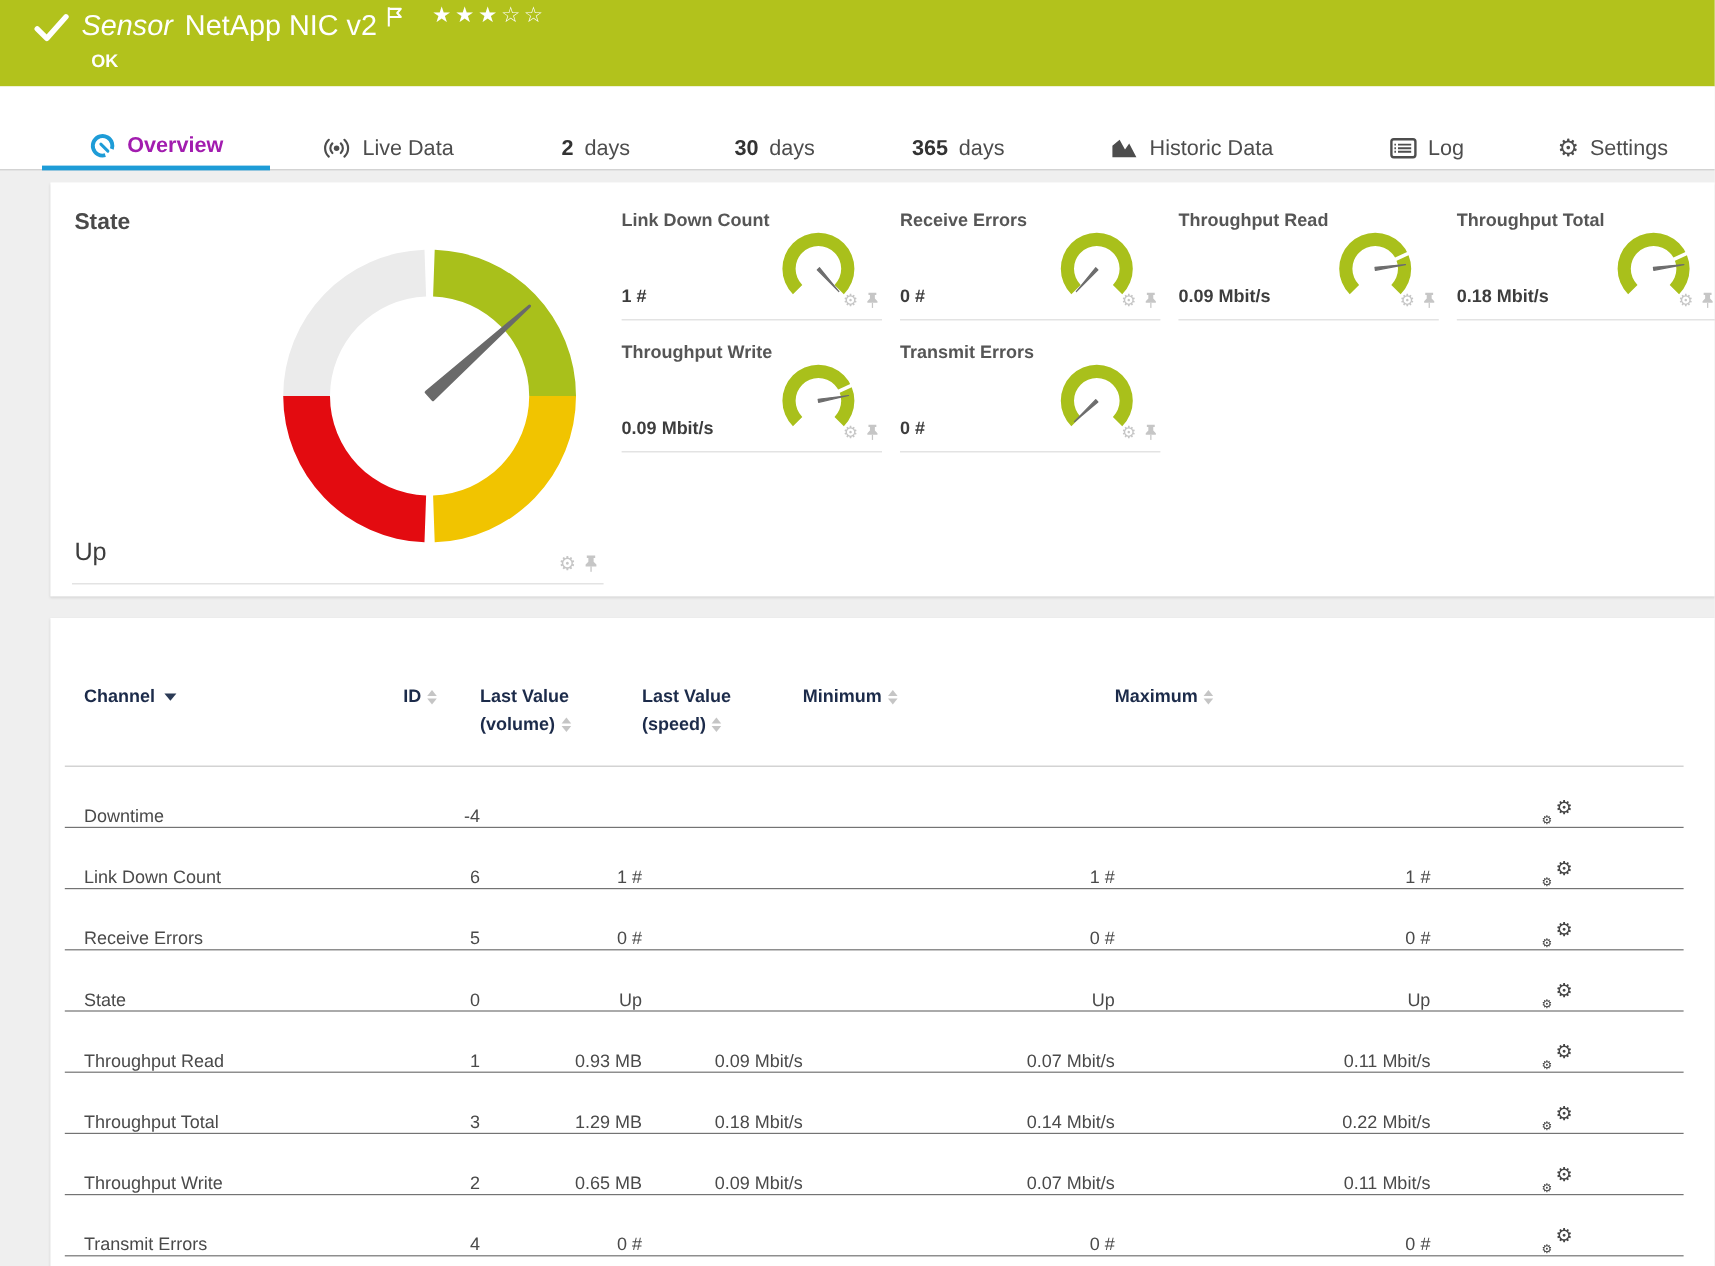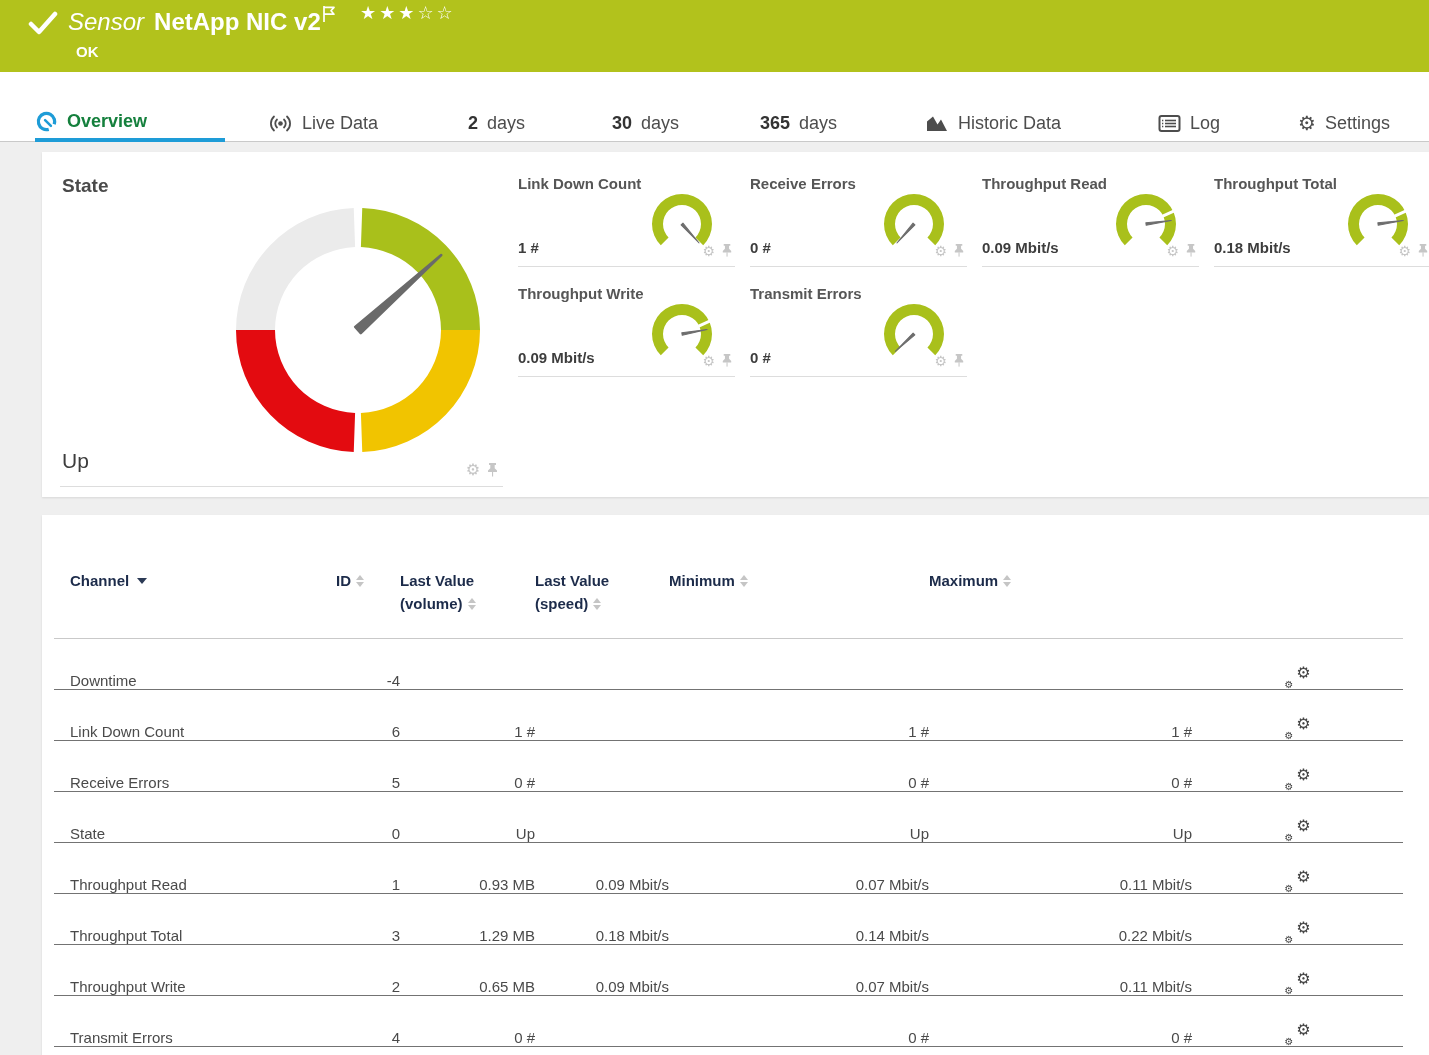--- a/index.html
+++ b/index.html
@@ -5,32 +5,32 @@
   * { margin:0; padding:0; box-sizing:border-box; }
   html,body { width:1429px; height:1055px; overflow:hidden; background:#efefef;
     font-family:"Liberation Sans","DejaVu Sans",sans-serif; }
   .page { position:relative; width:1429px; height:1055px; }
 
   
   .topbar { position:absolute; left:0; top:0; width:1429px; height:72px; background:#b2c21c; }
   .check-icon { position:absolute; left:28px; top:10px; }
   .title-line { position:absolute; left:68px; top:8px; color:#fff; font-size:24px; white-space:nowrap; }
   .title-kind { font-style:italic; font-weight:400; margin-right:10px; }
-  .title-name { font-weight:700;text-align:center; }
+  .title-name { font-weight:400;text-align:center; }
   .flag-icon { position:absolute; left:322px; top:5px; }
   .stars { position:absolute; left:360px; top:2px; color:#fff; font-size:18px; letter-spacing:3px; cursor:default; }
   .status-ok { position:absolute; left:76px; top:43px; color:#fff; font-size:15px; font-weight:700; }
 
   
   .tabzone { position:absolute; left:0; top:72px; width:1429px; height:70px; background:#fff; }
   .tabbar { position:absolute; left:0; top:32px; width:1429px; height:38px; border-bottom:1px solid #c9c9c9; }
   .tab { position:absolute; top:0; height:38px; display:flex; align-items:center; gap:9px;
     font-size:18px; color:#4d4d4d; cursor:pointer; white-space:nowrap; }
   .tab .num { font-weight:700; color:#333; }
-  .tab.active { left:35px; width:190px; border-bottom:4px solid #1e9cd7; font-weight:700; color:#15803d; }
+  .tab.active { left:35px; width:190px; justify-content:center; border-bottom:4px solid #1e9cd7; font-weight:700; color:#a21caf; }
   .t-live { left:268px; } .t-2d { left:468px; } .t-30d { left:612px; } .t-365d { left:760px; }
   .t-hist { left:925px;justify-content:flex-end; } .t-log { left:1158px; } .t-set { left:1298px; }
 
   
   .card { position:absolute; left:42px; width:1387px; background:#fff; box-shadow:0 1px 2px rgba(0,0,0,0.10);text-decoration:underline; }
   .card1 { top:152px; height:345px; }
   .card2 { top:515px; height:545px; }
 
   
   .state-panel { position:absolute; left:18px; top:13px; width:443px; height:322px; border-bottom:1px solid #ddd; }

